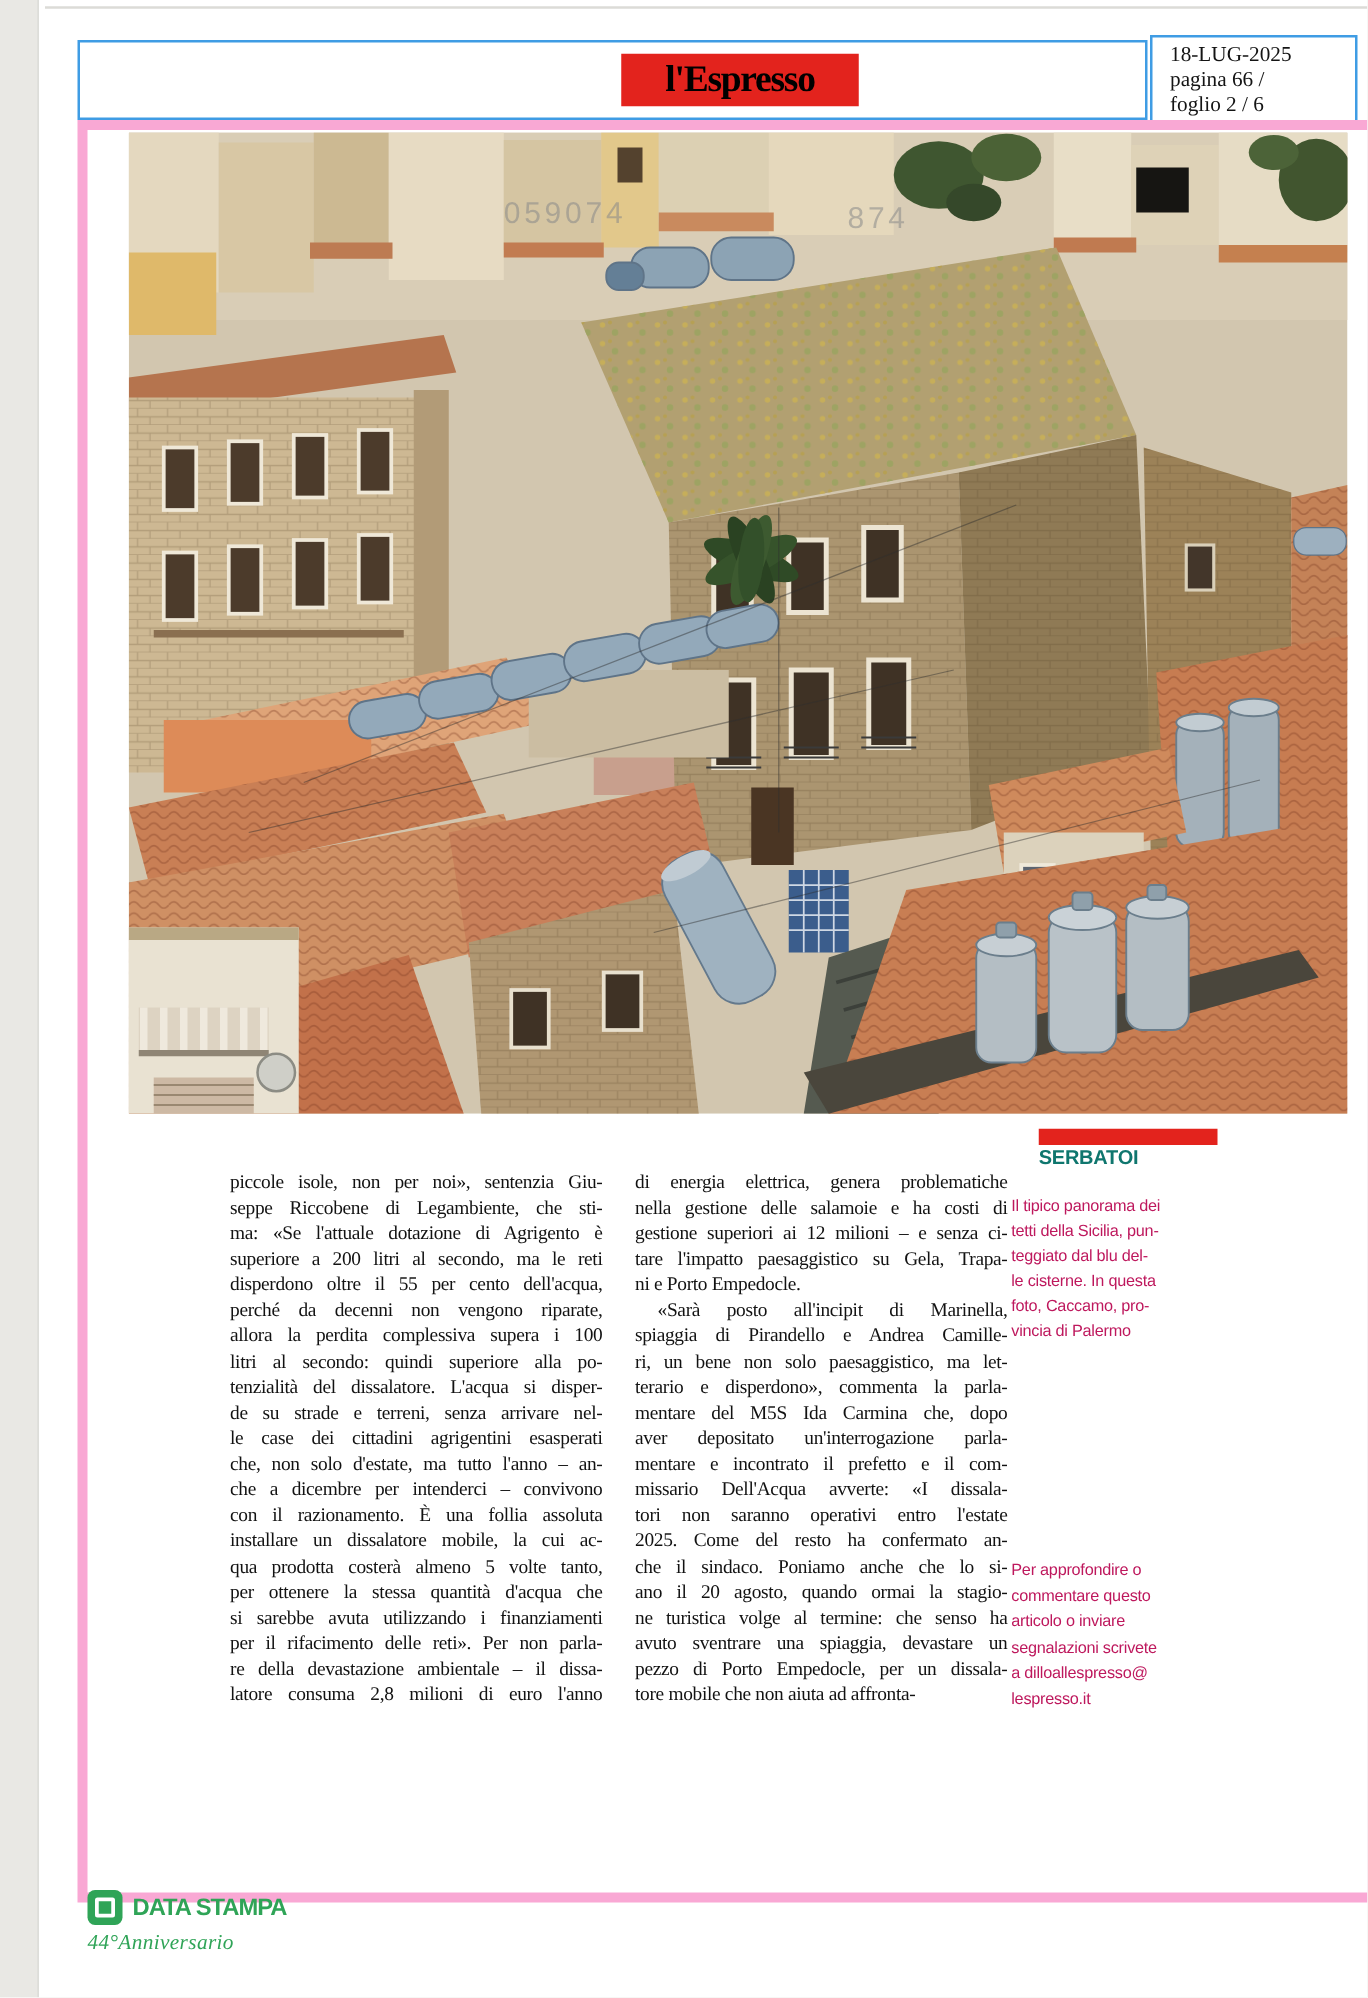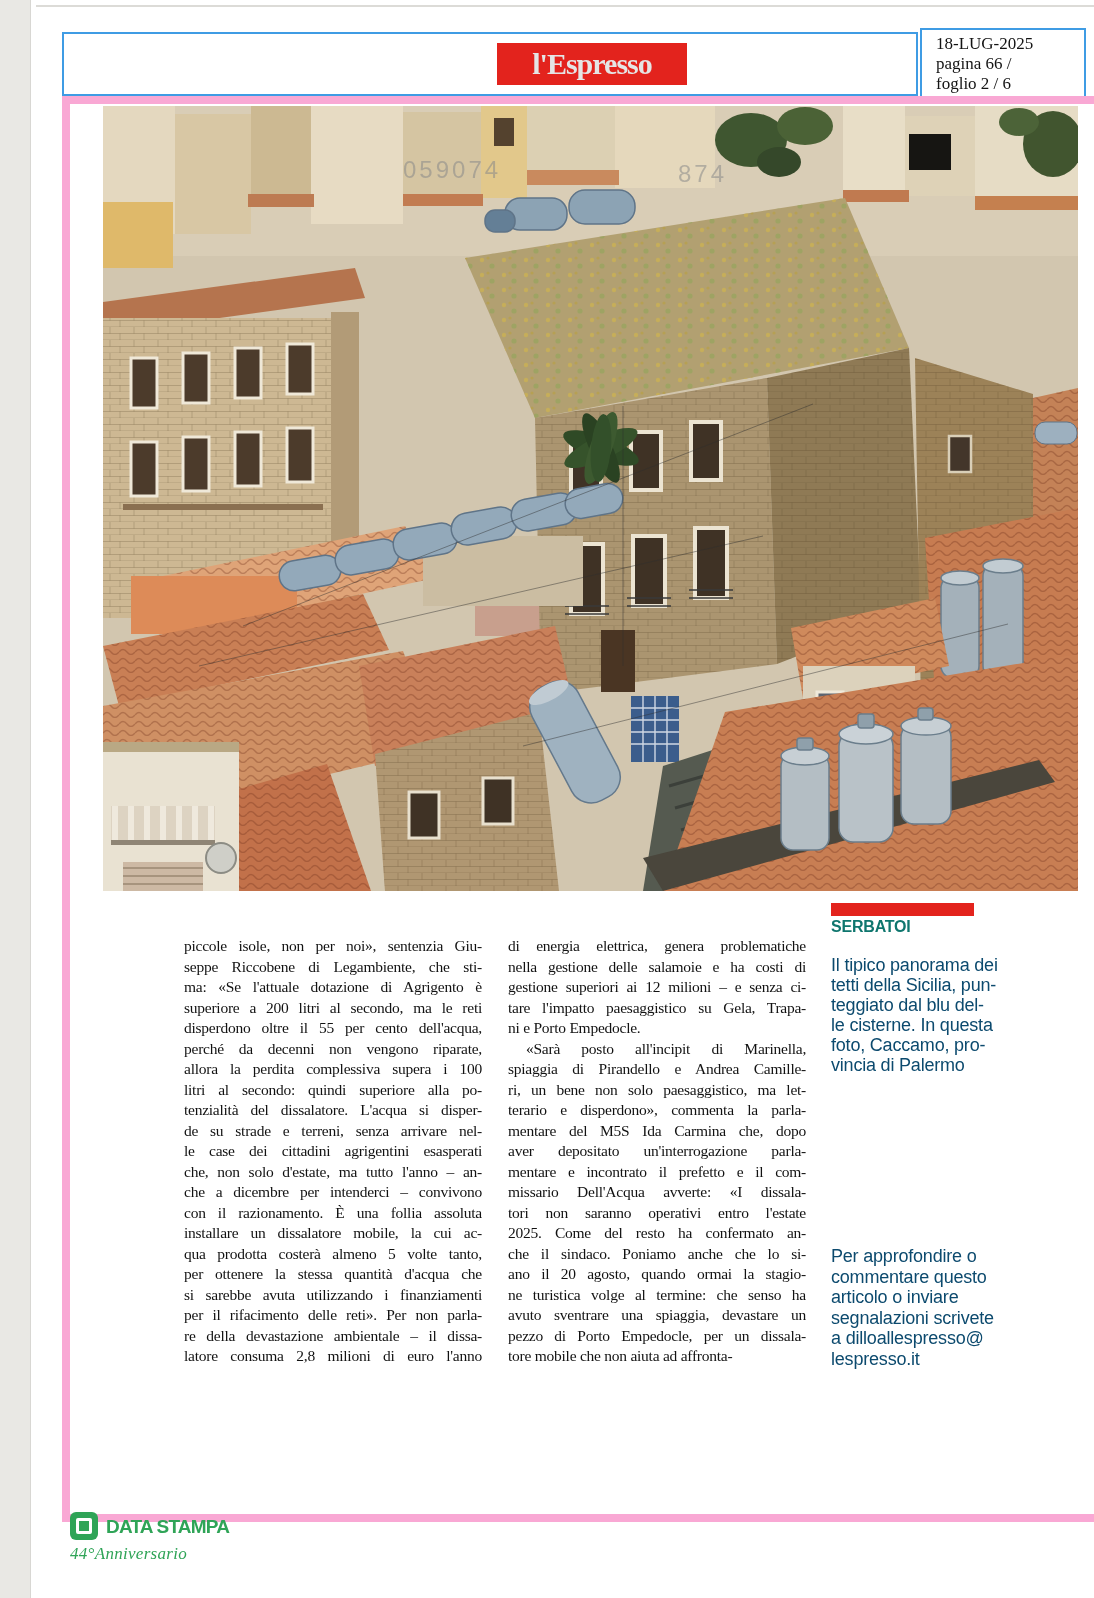--- a/index.html
+++ b/index.html
@@ -2,33 +2,33 @@
 <html><head>
 <meta charset="utf-8">
 <style>
   html,body{margin:0;padding:0;background:#f2f1ee;}
   .canvas{position:relative;width:1094px;height:1598px;background:#ffffff;overflow:hidden;
           font-family:"Liberation Serif", serif;}
   .left-strip{position:absolute;left:0;top:0;width:30px;height:1598px;background:#e9e8e4;border-right:1px solid #d8d7d3;}
   .top-hairline{position:absolute;left:36px;top:5px;right:0;height:2px;background:#dcdbd7;}
 
   .header-box{position:absolute;left:62px;top:32px;width:852px;height:60px;border:2px solid #3f9ce4;background:#fff;}
-  .logo{position:absolute;left:433px;top:9px;width:190px;height:42px;background:#e3231d;color:#e5e5e5;
+  .logo{position:absolute;left:433px;top:9px;width:190px;height:42px;background:#e3231d;color:#000000;
         display:flex;align-items:center;justify-content:center;font-weight:bold;font-size:30px;letter-spacing:-1px;}
   .date-box{position:absolute;left:920px;top:28px;width:166px;height:86px;border:2px solid #3f9ce4;background:#fff;
         padding:4px 0 0 14px;box-sizing:border-box;font-size:17px;line-height:20px;color:#141414;}
 
   .main-box{position:absolute;left:62px;top:96px;width:1024px;height:1410px;border:8px solid #f9a8d4;background:#fff;}
   .photo{position:absolute;left:33px;top:2px;width:975px;height:785px;display:block;}
 
   .rule{position:absolute;left:761px;top:799px;width:143px;height:13px;background:#e3231d;}
   .kicker{position:absolute;left:761px;top:814px;width:210px;font-family:"Liberation Sans",sans-serif;
           font-weight:bold;font-size:16px;color:#0f766e;letter-spacing:-0.2px;}
-  .caption,.note{position:absolute;left:761px;width:212px;font-family:"Liberation Sans",sans-serif;
-          font-size:18px;line-height:20px;color:#0c4a6e;letter-spacing:-0.2px;white-space:pre-line;}
+  .caption,.note{position:absolute;left:739px;width:212px;font-family:"Liberation Sans",sans-serif;
+          font-size:13px;line-height:20px;color:#be185d;letter-spacing:-0.2px;white-space:pre-line;}
   .caption{top:851px;}
   .note{top:1142px;line-height:20.5px;}
 
   .col{position:absolute;top:832px;width:298px;font-size:15.5px;color:#121212;letter-spacing:-0.25px;}
   .aline{line-height:20.5px;text-align:justify;text-align-last:justify;}
   .aline.end{text-align-last:left;}
   .aline.ind{text-indent:18px;}
   .b{font-weight:normal;}
 
   .footer-icon{position:absolute;left:70px;top:1512px;width:28px;height:28px;background:#2fa457;border-radius:6px;}

